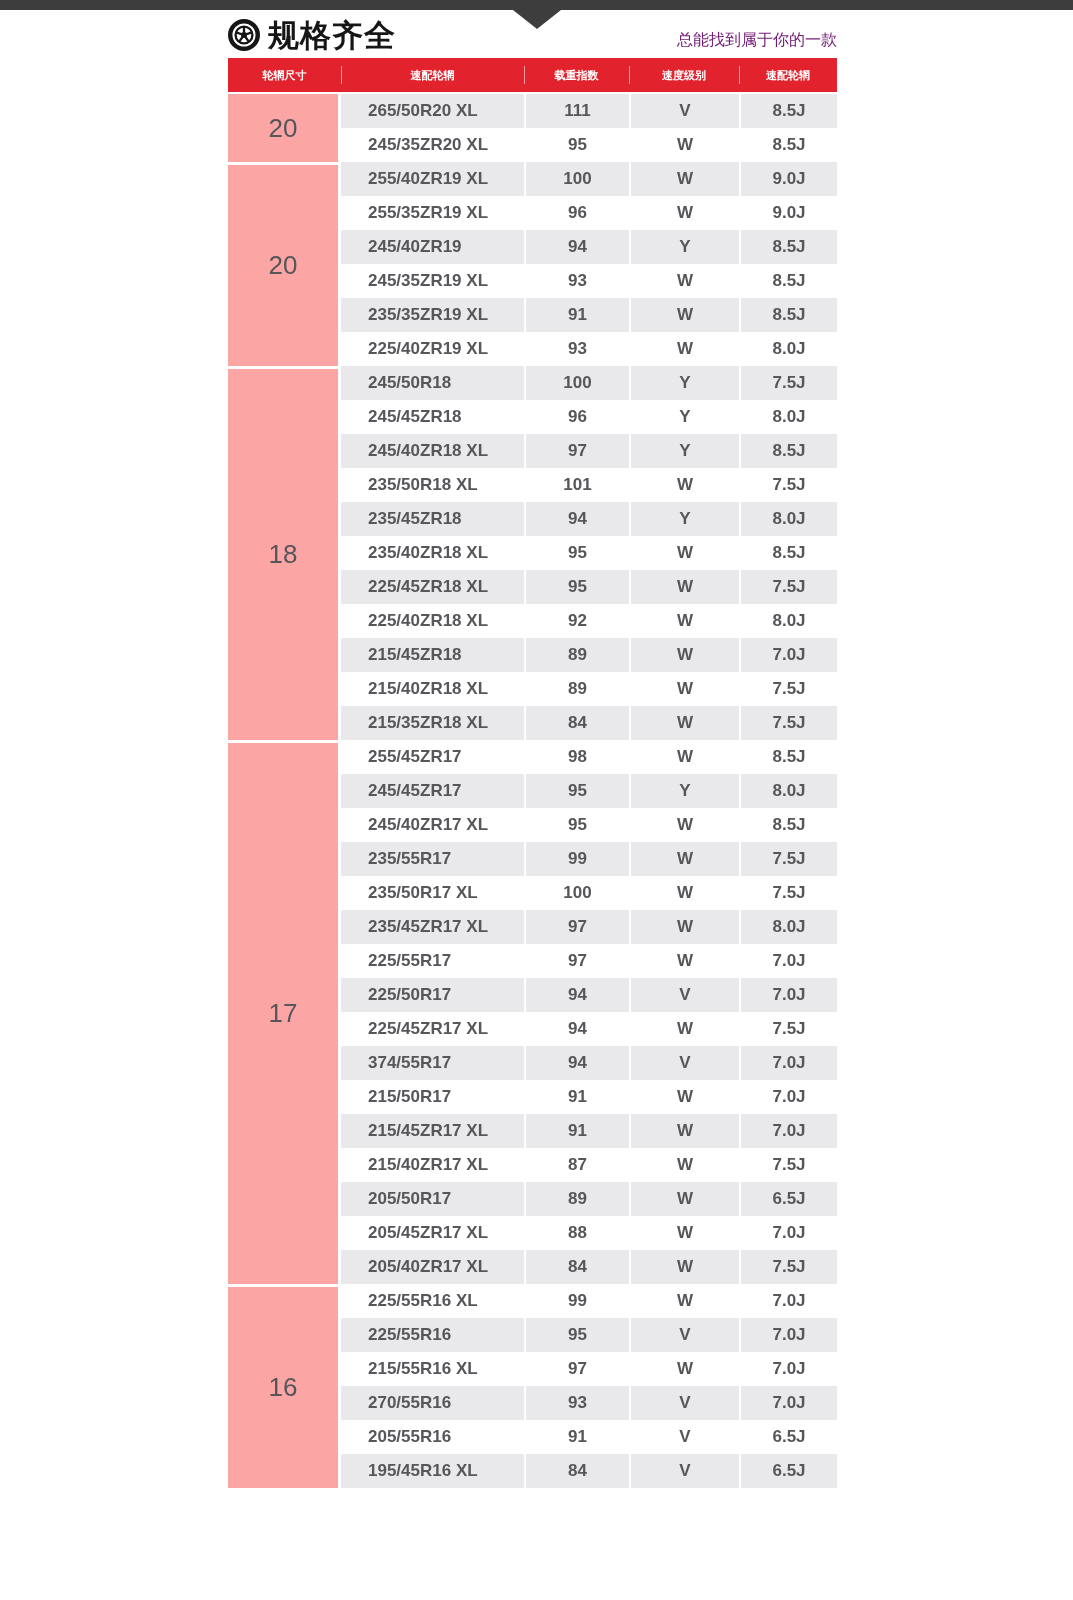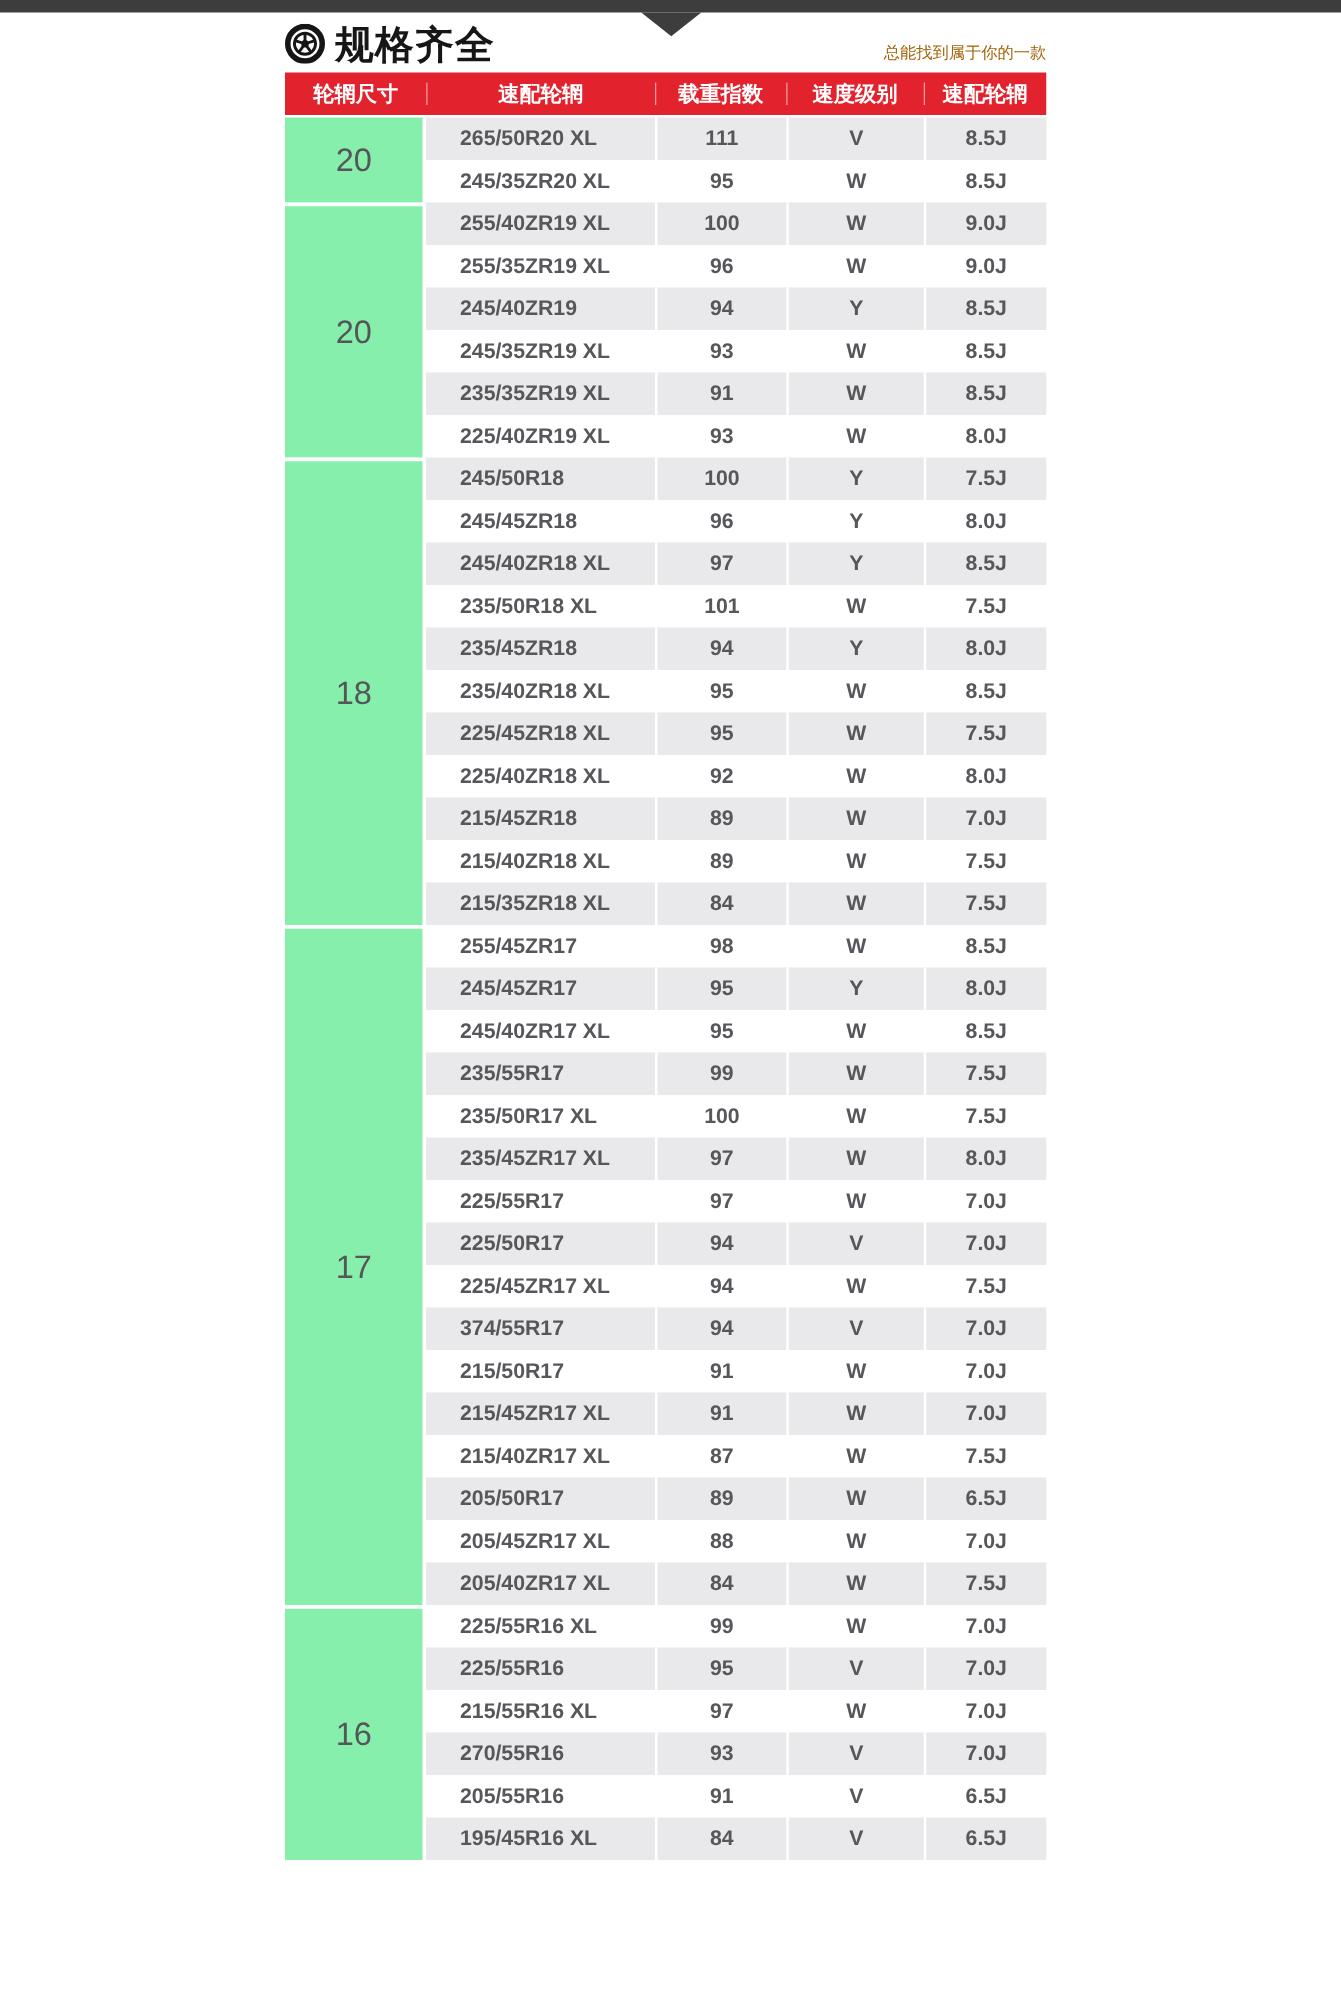--- a/index.html
+++ b/index.html
@@ -22,39 +22,39 @@
   .head-row {
     display: flex; justify-content: space-between; align-items: flex-end;
     height: 48px; padding-bottom: 7px;
   }
   .title-wrap { display: flex; align-items: center; gap: 8px; }
   .wheel-icon { display: block; }
   .page-title {
     font-size: 31px; font-weight: bold; color: #161616;
     letter-spacing: 1px; line-height: 1;
   }
-  .subtitle { font-size: 13px; color: #a16207; line-height: 1; padding-bottom: 3px; }
+  .subtitle { font-size: 16px; color: #701a75; line-height: 1; padding-bottom: 3px; }
 
   
   .thead {
     display: grid; grid-template-columns: 113px 183px 105px 110px 98px;
     height: 34px; background: #e2232d;
   }
   .th {
-    position: relative; color: #ffffff; font-weight: bold; font-size: 17px;
+    position: relative; color: #ffffff; font-weight: bold; font-size: 11px;
     display: flex; align-items: center; justify-content: center;
   }
   .th + .th::before {
     content: ""; position: absolute; left: 0; top: 8px; bottom: 8px;
     width: 1px; background: rgba(255,255,255,0.55);
   }
   .tbody { margin-top: 2px; }
   .group { display: flex; }
   .group-label {
-    width: 113px; background: #86efac;
+    width: 113px; background: #fca5a5;
     border-right: 3px solid #ffffff;
     display: flex; align-items: center; justify-content: center;
     font-size: 26px; color: #55565a;
   }
   .group + .group .group-label { border-top: 3px solid #ffffff; }
   .group-rows { flex: 1; }
   .row {
     display: grid; grid-template-columns: 183px 105px 110px 98px;
     height: 34px; background: #ffffff; font-weight: bold;
   }

